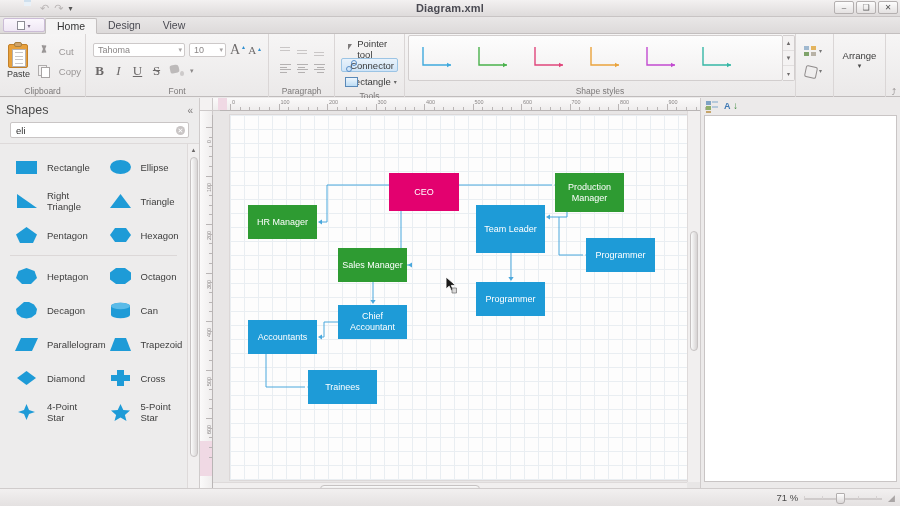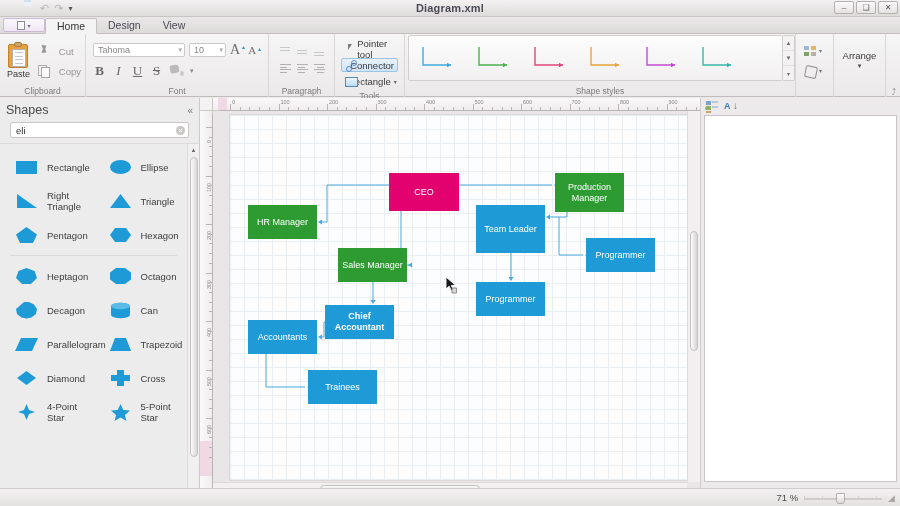--- a/index.html
+++ b/index.html
@@ -777,21 +777,21 @@
             </div>
             <div class="node" style="left: 246px; top: 90px; width: 69px; height: 48px; background: rgb(30, 155, 215);">
               <span>Team Leader</span>
             </div>
             <div class="node" style="left: 356px; top: 123px; width: 69px; height: 34px; background: rgb(30, 155, 215);">
               <span>Programmer</span>
             </div>
             <div class="node" style="left: 246px; top: 167px; width: 69px; height: 34px; background: rgb(30, 155, 215);">
               <span>Programmer</span>
             </div>
-            <div class="node" style="left: 95px; top: 190px; width: 69px; height: 34px; background: rgb(30, 155, 215); font-weight: bold;">
+            <div class="node" style="left: 108px; top: 190px; width: 69px; height: 34px; background: rgb(30, 155, 215);">
               <span>Chief Accountant</span>
             </div>
             <div class="node" style="left: 18px; top: 205px; width: 69px; height: 34px; background: rgb(30, 155, 215);">
               <span>Accountants</span>
             </div>
             <div class="node" style="left: 78px; top: 255px; width: 69px; height: 34px; background: rgb(30, 155, 215);">
               <span>Trainees</span>
             </div>
           </div>
         <svg class="cursor" style="left:232px;top:165px;" viewBox="0 0 14 18">

